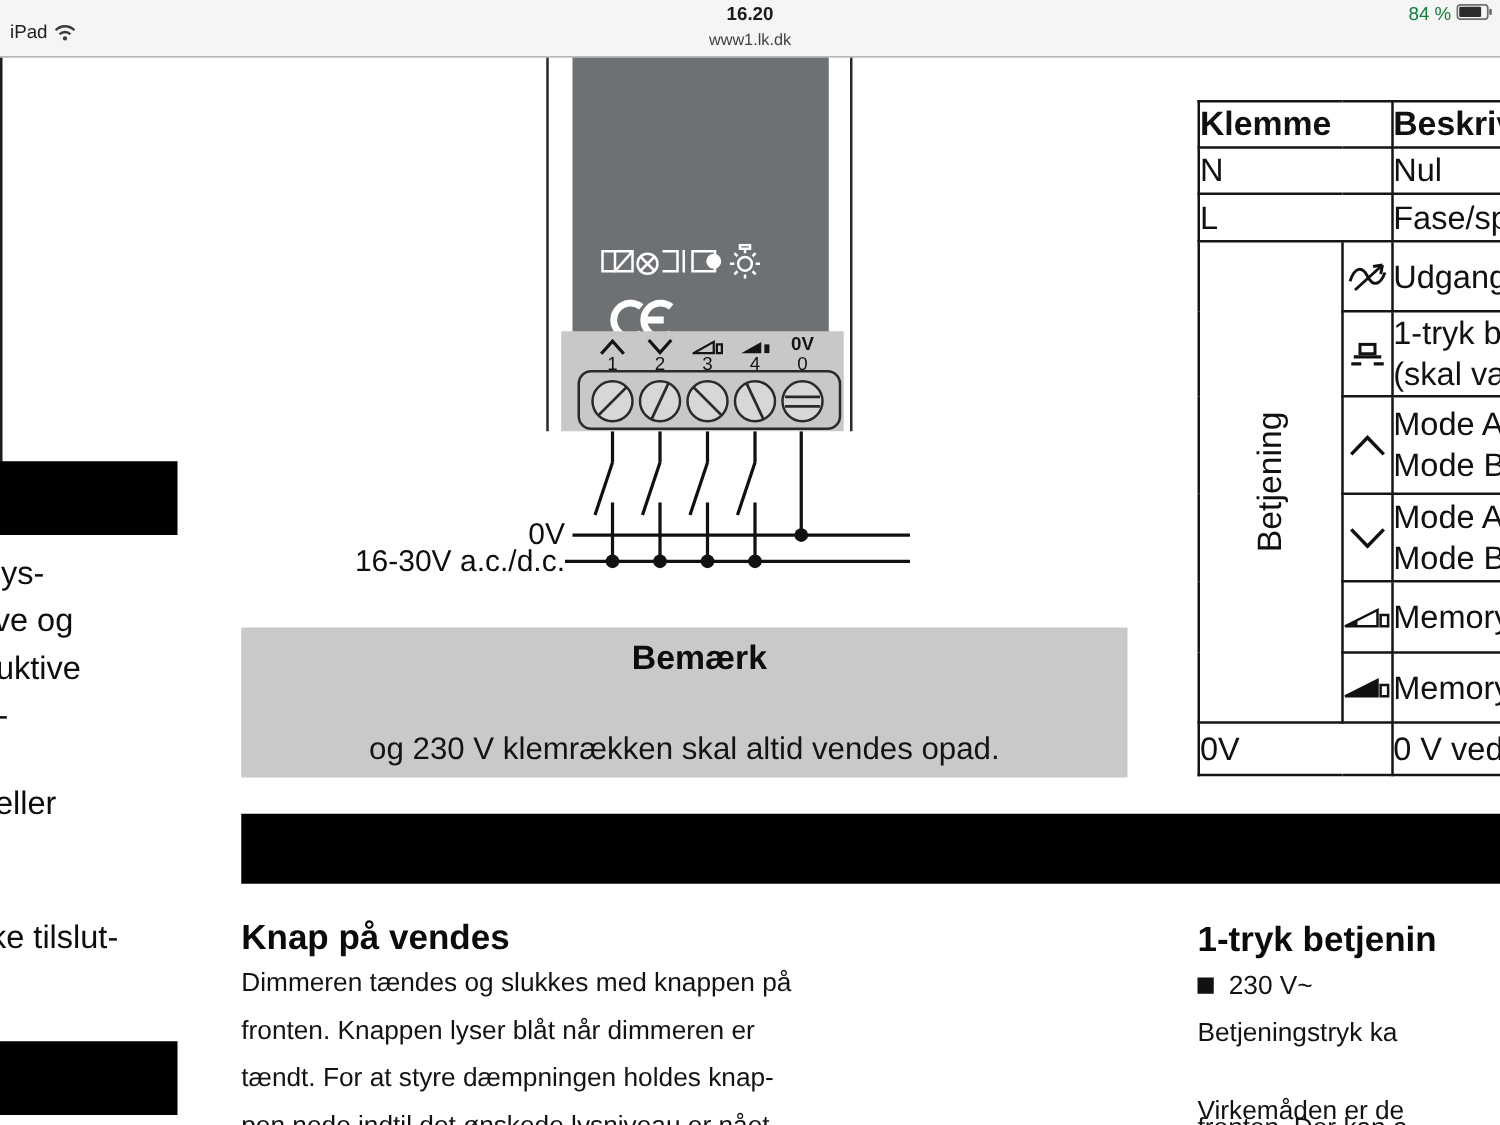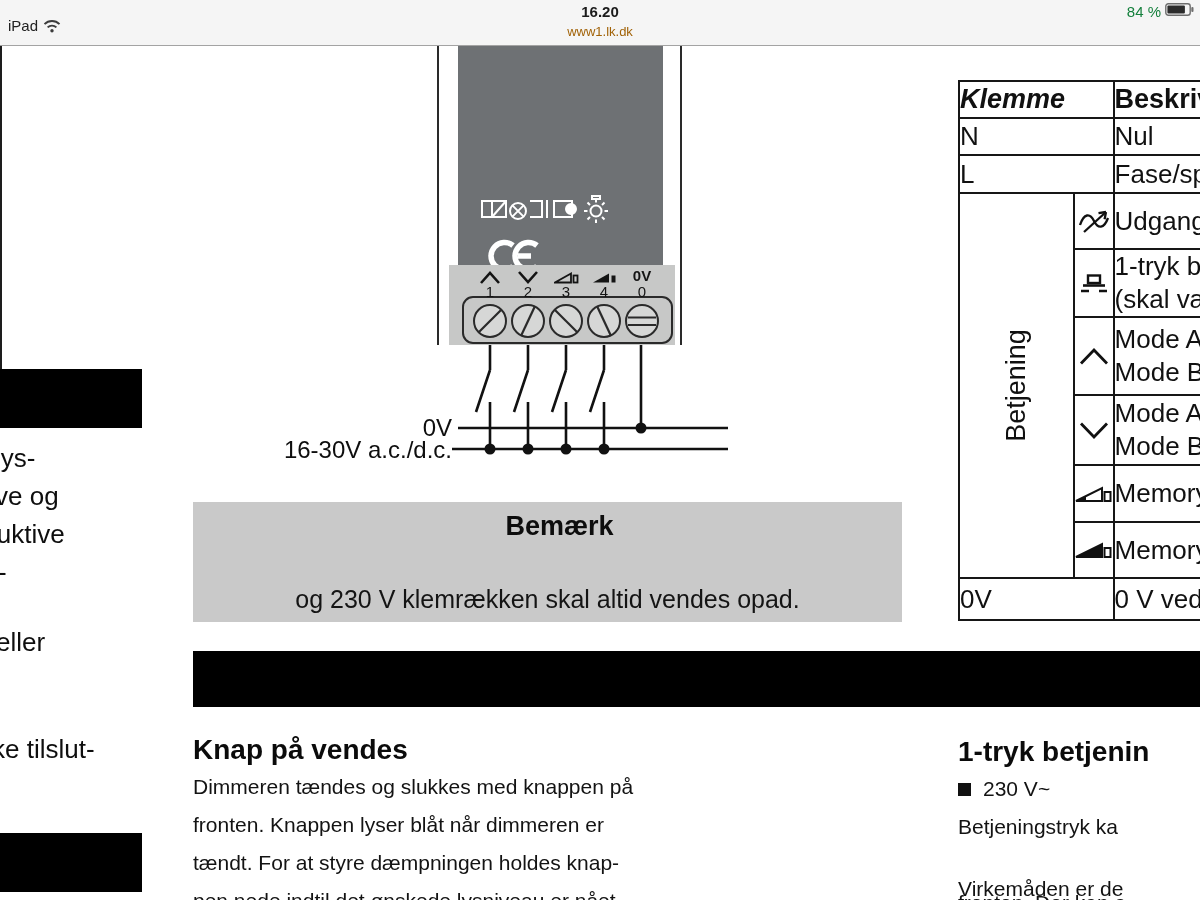--- a/index.html
+++ b/index.html
@@ -14,21 +14,21 @@
   .chrome{position:absolute;left:0;top:0;width:1200px;height:45px;background:#f5f5f5;
           border-bottom:1px solid #a3a3a3;z-index:50;}
   .status-row{position:absolute;left:0;top:0;width:100%;height:22px;}
   .status-left{position:absolute;left:8px;top:3px;display:flex;align-items:center;gap:5px;
                font-size:15px;color:#222;margin-top:14px;}
   .status-time{position:absolute;left:0;right:0;top:3px;text-align:center;font-size:15px;
                font-weight:600;color:#1b1b1b;}
   .status-right{position:absolute;right:6px;top:3px;display:flex;align-items:flex-start;gap:4px;
                 font-size:15px;color:#15803d;}
   .url-row{position:absolute;left:0;top:22px;width:100%;height:22px;text-align:center;
-           font-size:13px;color:#a16207;line-height:20px;}
+           font-size:13px;color:#404040;line-height:20px;}
   
   .page{position:absolute;left:0;top:45px;width:1200px;height:855px;background:#fff;}
   .edge-line{position:absolute;left:0;top:0;width:2px;height:327px;background:#1d1d1d;}
   .fig-line{position:absolute;top:0;width:1.5px;height:300px;background:#2a2a2a;}
   .fig-line.l{left:437px;} .fig-line.r{left:680px;}
   
   .device-body{position:absolute;left:458px;top:-6px;width:205px;height:271px;background:#6e7174;}
   .device-text{position:absolute;left:22px;top:47px;color:#fff;font-size:20px;font-weight:600;
                line-height:25.5px;letter-spacing:.2px;white-space:nowrap;}
   .load-icons{position:absolute;left:20px;top:156px;}
@@ -64,21 +64,21 @@
   .frag{position:absolute;font-size:26px;color:#0e0e0e;white-space:nowrap;}
   
   .art-head{position:absolute;font-size:28px;font-weight:700;color:#0b0b0b;white-space:nowrap;}
   .art-line{position:absolute;font-size:21px;color:#131313;white-space:nowrap;}
   .bullet-sq{display:inline-block;width:13px;height:13px;background:#111;margin-right:12px;}
   
   .klem-table{position:absolute;left:958px;top:35px;border-collapse:collapse;}
   .klem-table td,.klem-table th{border:2px solid #161616;padding:0;vertical-align:middle;
        font-weight:normal;text-align:left;}
   .klem-table th{font-size:27px;font-weight:700;}
-  .th-klemme{text-align:center;font-style:italic;}
+  .th-klemme{text-align:center;}
   .td-klemme{padding-left:15px;font-size:26px;}
   .td-desc{padding-left:12px;font-size:26px;white-space:nowrap;}
   .td-sym{text-align:center;}
   .td-group{text-align:center;}
   .vert-label{transform:rotate(-90deg);font-size:27px;white-space:nowrap;color:#101010;}
   .desc-line{line-height:33px;white-space:nowrap;}
   svg{display:block;}
   .term-sym svg{display:inline-block;}
 </style>
 </head>

